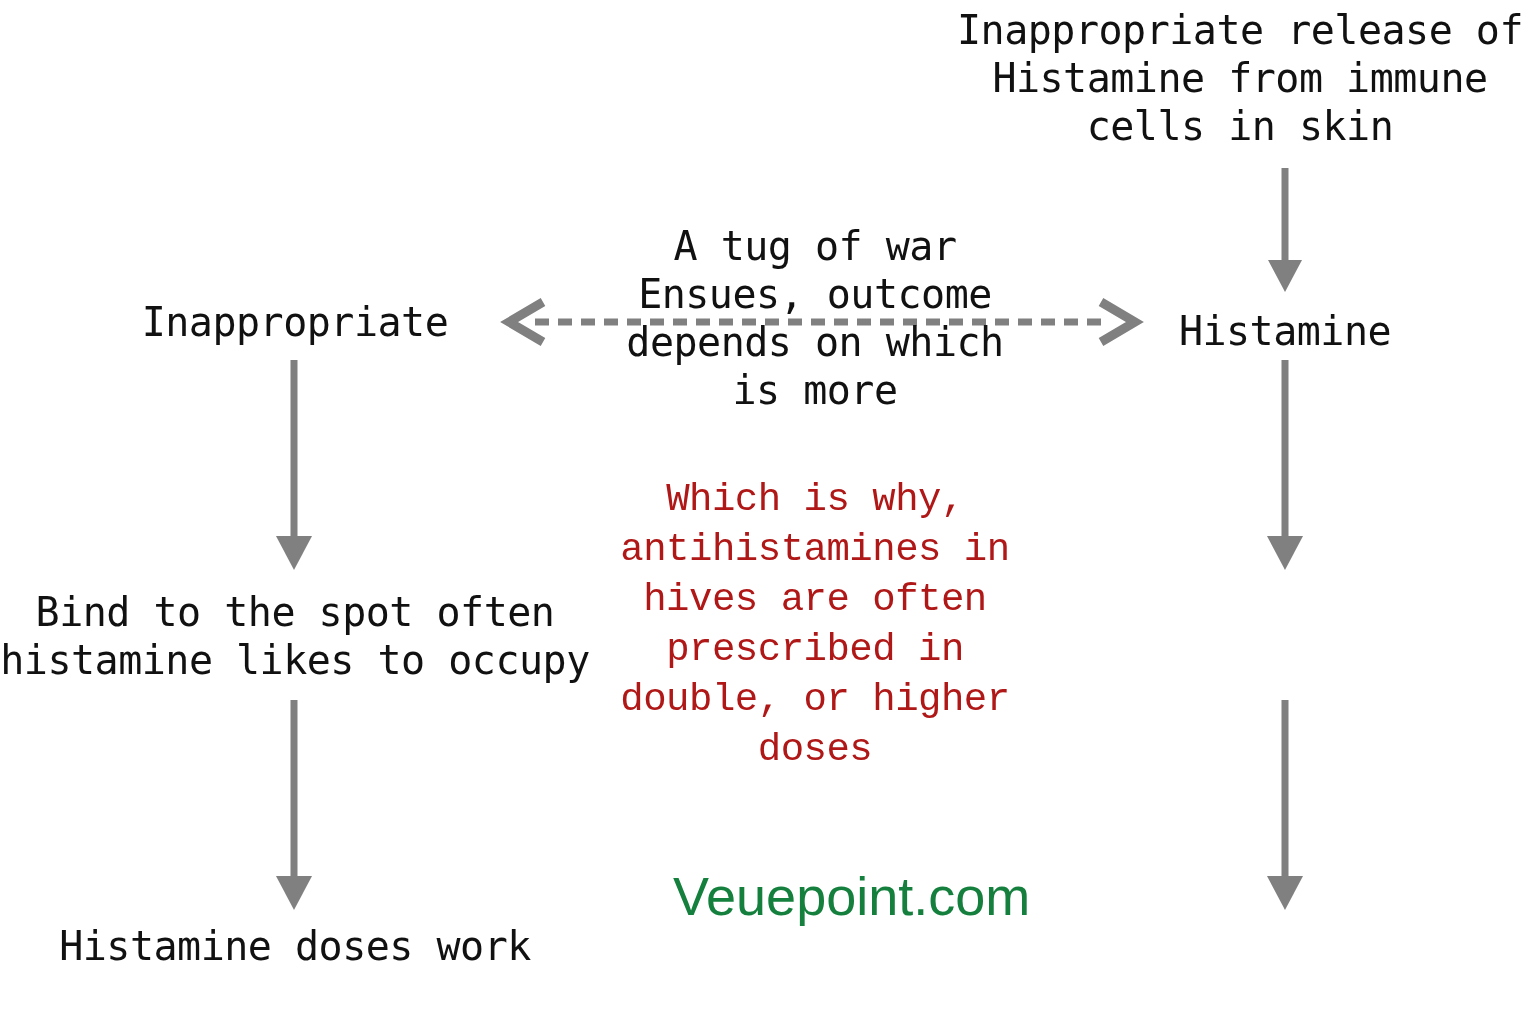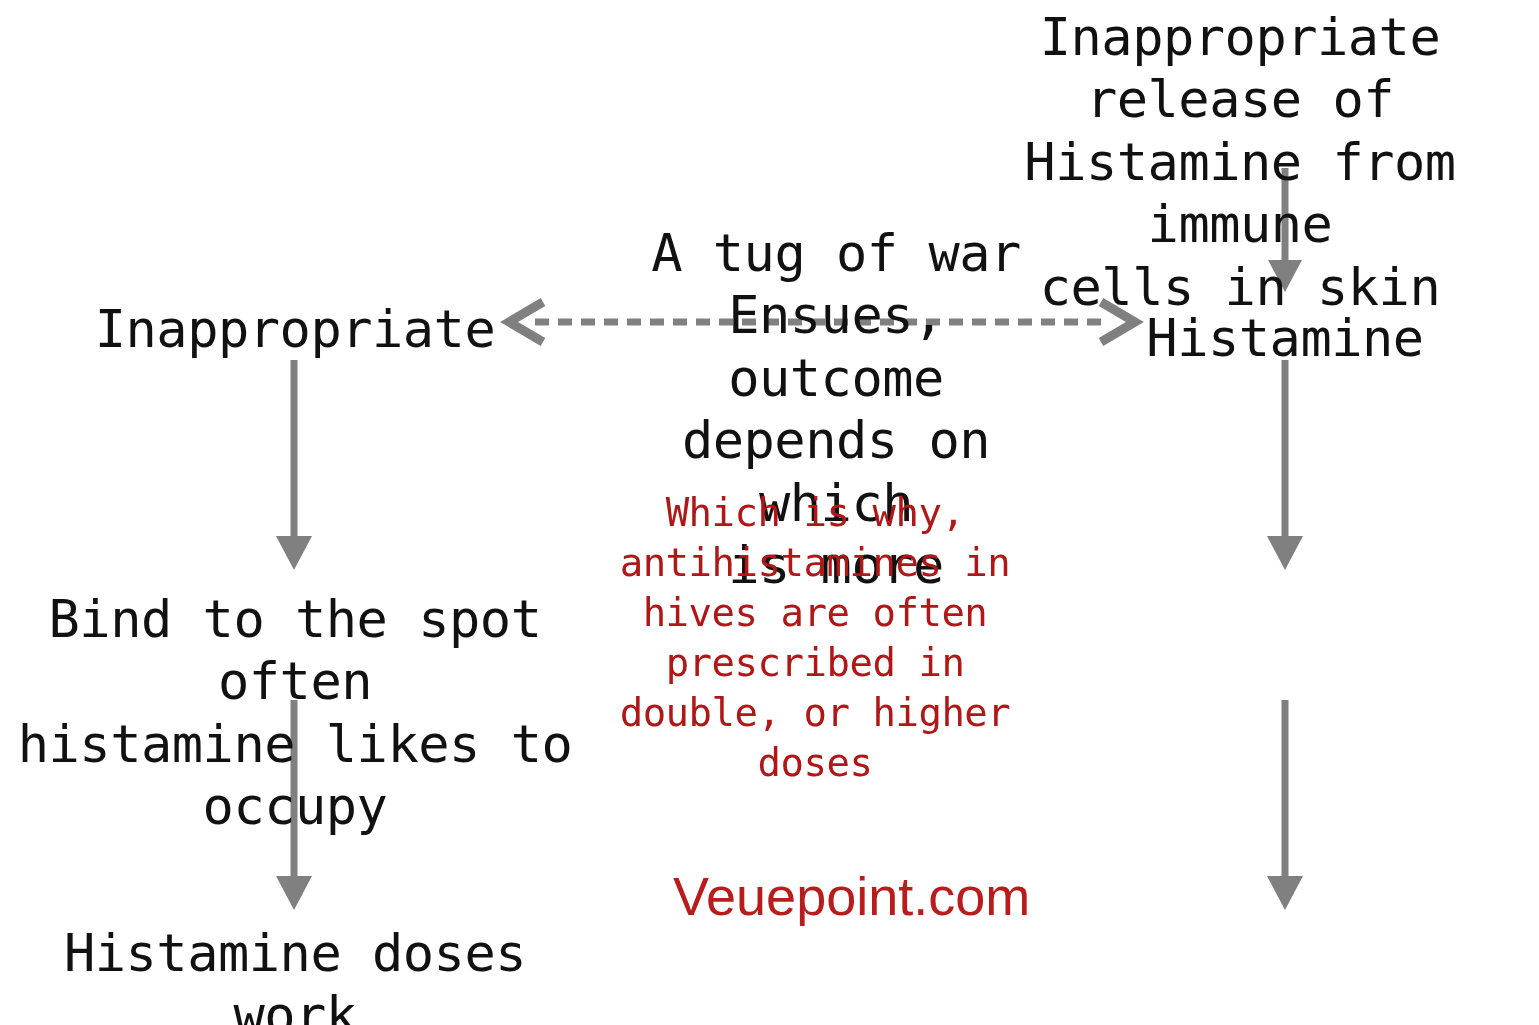--- a/index.html
+++ b/index.html
@@ -17,47 +17,47 @@
     color: #000000;
   }
   .node {
     position: absolute;
     text-align: center;
     line-height: 1.20;
     white-space: pre-line;
     letter-spacing: -0.5px;
   }
   .blk {
-    font-size: 52px;
+    font-size: 40px;
     color: #111111;
   }
   .red {
     font-size: 39px;
     color: #B01717;
     line-height: 1.28;
   }
   .arrow-svg {
     position: absolute;
     overflow: visible;
   }
   .watermark {
     position: absolute;
     font-family: "Liberation Sans", "DejaVu Sans", sans-serif;
     font-size: 54px;
-    color: #b91c1c;
+    color: #15803d;
     letter-spacing: 0px;
     white-space: nowrap;
   }
 
   
   #n-source   { left: 940px;  top: 6px;   width: 600px; }
   #n-anti     { left: 60px;   top: 298px; width: 470px; }
   #n-hist     { left: 1085px; top: 298px; width: 400px; margin-top: 9px; }
-  #n-tug      { left: 621px;  top: 222px; width: 430px; }
-  #n-redbox   { left: 610px;  top: 488px; width: 410px; }
+  #n-tug      { left: 600px;  top: 222px; width: 430px; }
+  #n-redbox   { left: 610px;  top: 476px; width: 410px; font-family: Liberation Mono, monospace; }
   #n-bind     { left: 0px;    top: 588px; width: 590px; }
   #n-binds    { left: 1015px; top: 588px; width: 524px; }
   #n-cannot   { left: 0px;    top: 922px; width: 590px; }
   #n-causes   { left: 1015px; top: 922px; width: 524px; }
 </style>
 </head>
 <body>
 
 <div id="canvas">
 

